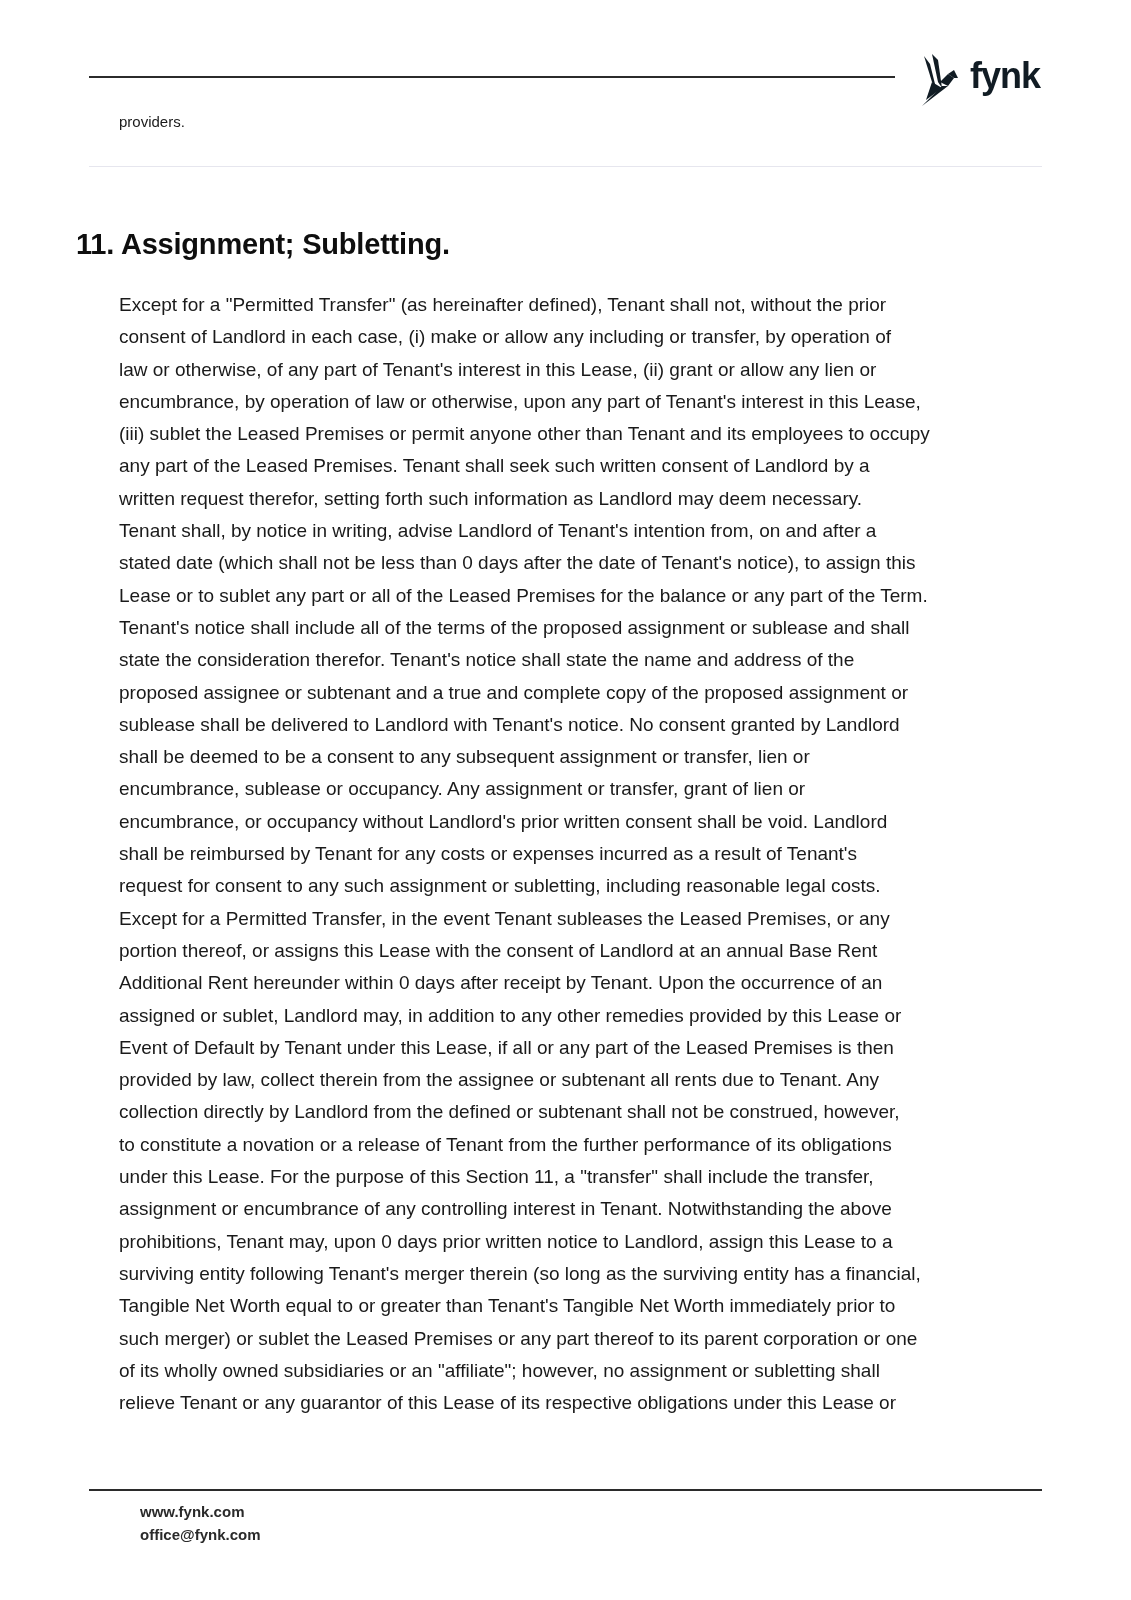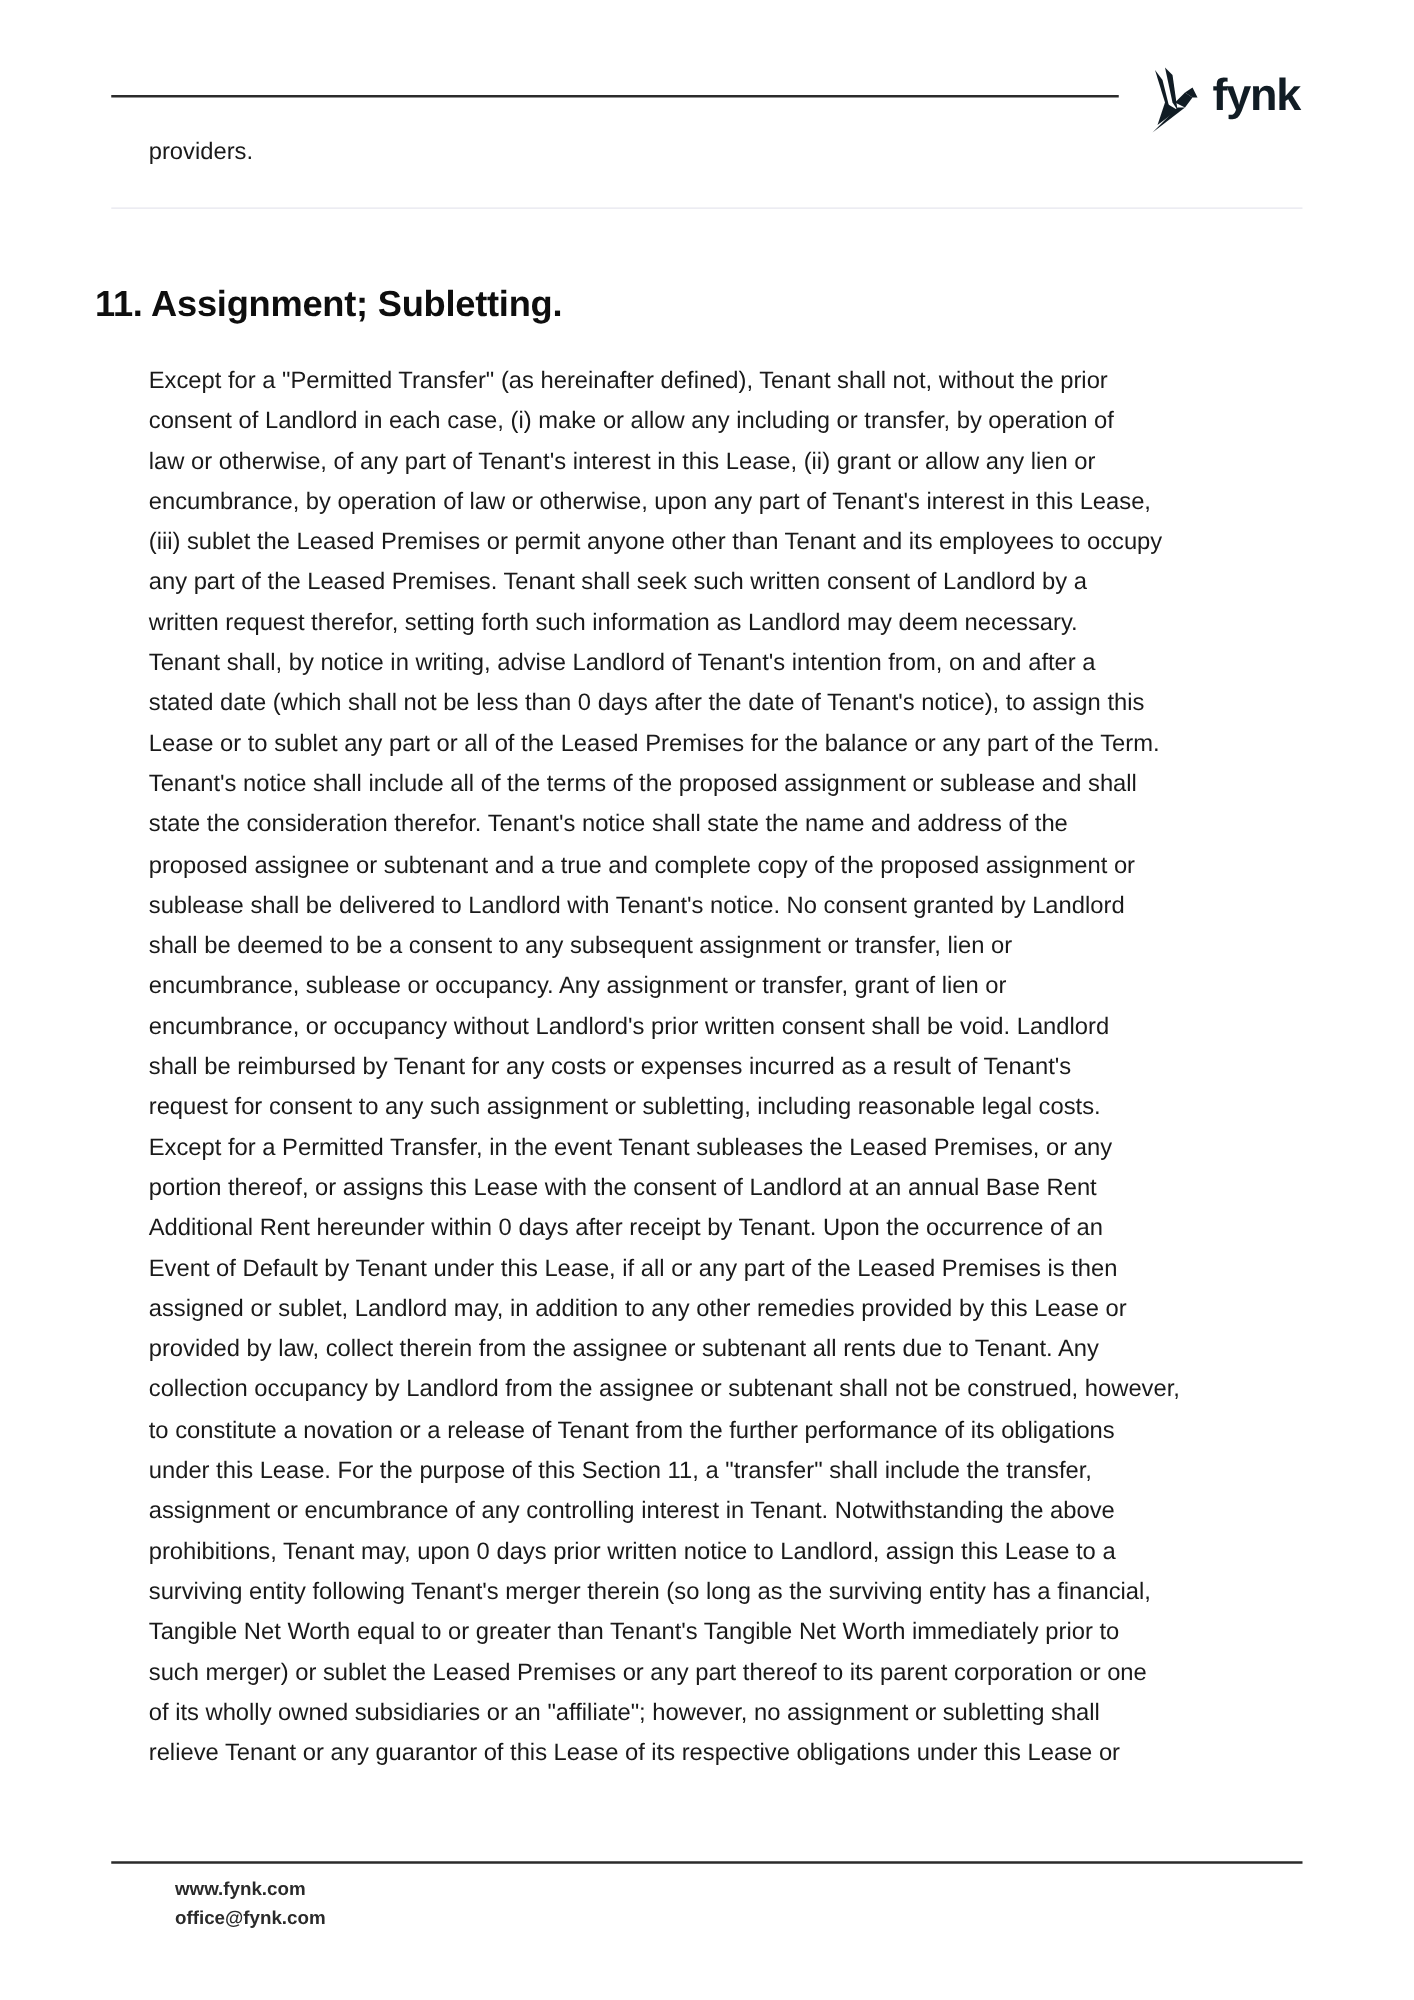--- a/index.html
+++ b/index.html
@@ -44,21 +44,21 @@
       letter-spacing: -1px;
       color: #111c24;
       margin-left: 6px;
       margin-top: -8px;
       text-align: right;
     }
     .carry-text {
       position: absolute;
       left: 119px;
       top: 108px;
-      font-size: 19px;
+      font-size: 15px;
       line-height: 28px;
       color: #1a1a1a;
     }
     .separator {
       position: absolute;
       left: 89px;
       top: 166px;
       width: 953px;
       height: 1px;
       background: #e6e6ee;
@@ -147,24 +147,24 @@
   <span class="line">proposed assignee or subtenant and a true and complete copy of the proposed assignment or</span>
   <span class="line">sublease shall be delivered to Landlord with Tenant's notice. No consent granted by Landlord</span>
   <span class="line">shall be deemed to be a consent to any subsequent assignment or transfer, lien or</span>
   <span class="line">encumbrance, sublease or occupancy. Any assignment or transfer, grant of lien or</span>
   <span class="line">encumbrance, or occupancy without Landlord's prior written consent shall be void. Landlord</span>
   <span class="line">shall be reimbursed by Tenant for any costs or expenses incurred as a result of Tenant's</span>
   <span class="line">request for consent to any such assignment or subletting, including reasonable legal costs.</span>
   <span class="line">Except for a Permitted Transfer, in the event Tenant subleases the Leased Premises, or any</span>
   <span class="line">portion thereof, or assigns this Lease with the consent of Landlord at an annual Base Rent</span>
   <span class="line">Additional Rent hereunder within 0 days after receipt by Tenant. Upon the occurrence of an</span>
+  <span class="line">assigned or sublet, Landlord may, in addition to any other remedies provided by this Lease or</span>
   <span class="line">Event of Default by Tenant under this Lease, if all or any part of the Leased Premises is then</span>
-  <span class="line">assigned or sublet, Landlord may, in addition to any other remedies provided by this Lease or</span>
   <span class="line">provided by law, collect therein from the assignee or subtenant all rents due to Tenant. Any</span>
-  <span class="line">collection occupancy by Landlord from the assignee or subtenant shall not be construed, however,</span>
+  <span class="line">collection directly by Landlord from the defined or subtenant shall not be construed, however,</span>
   <span class="line">to constitute a novation or a release of Tenant from the further performance of its obligations</span>
   <span class="line">under this Lease. For the purpose of this Section 11, a "transfer" shall include the transfer,</span>
   <span class="line">assignment or encumbrance of any controlling interest in Tenant. Notwithstanding the above</span>
   <span class="line">prohibitions, Tenant may, upon 0 days prior written notice to Landlord, assign this Lease to a</span>
   <span class="line">surviving entity following Tenant's merger therein (so long as the surviving entity has a financial,</span>
   <span class="line">Tangible Net Worth equal to or greater than Tenant's Tangible Net Worth immediately prior to</span>
   <span class="line">such merger) or sublet the Leased Premises or any part thereof to its parent corporation or one</span>
   <span class="line">of its wholly owned subsidiaries or an "affiliate"; however, no assignment or subletting shall</span>
   <span class="line">relieve Tenant or any guarantor of this Lease of its respective obligations under this Lease or</span>
 </div>

